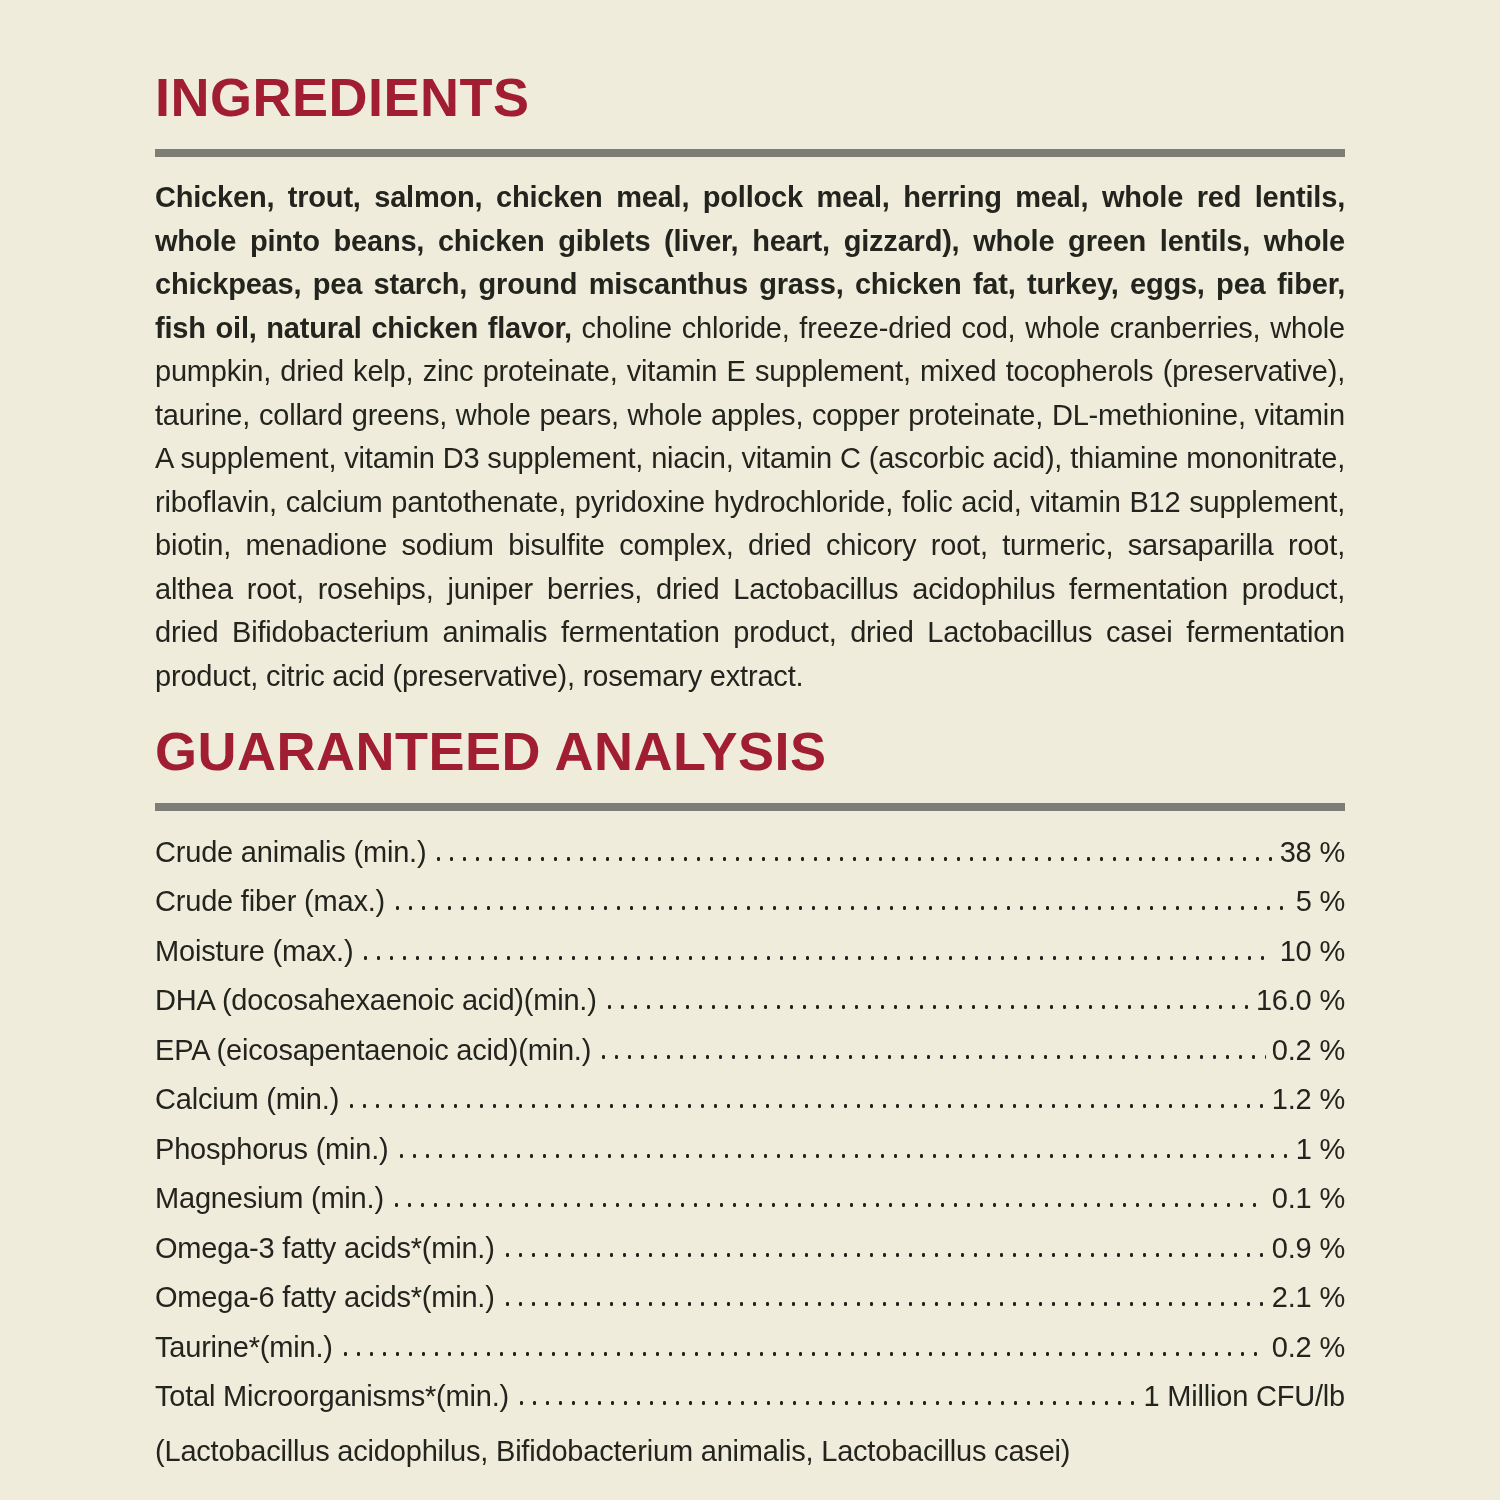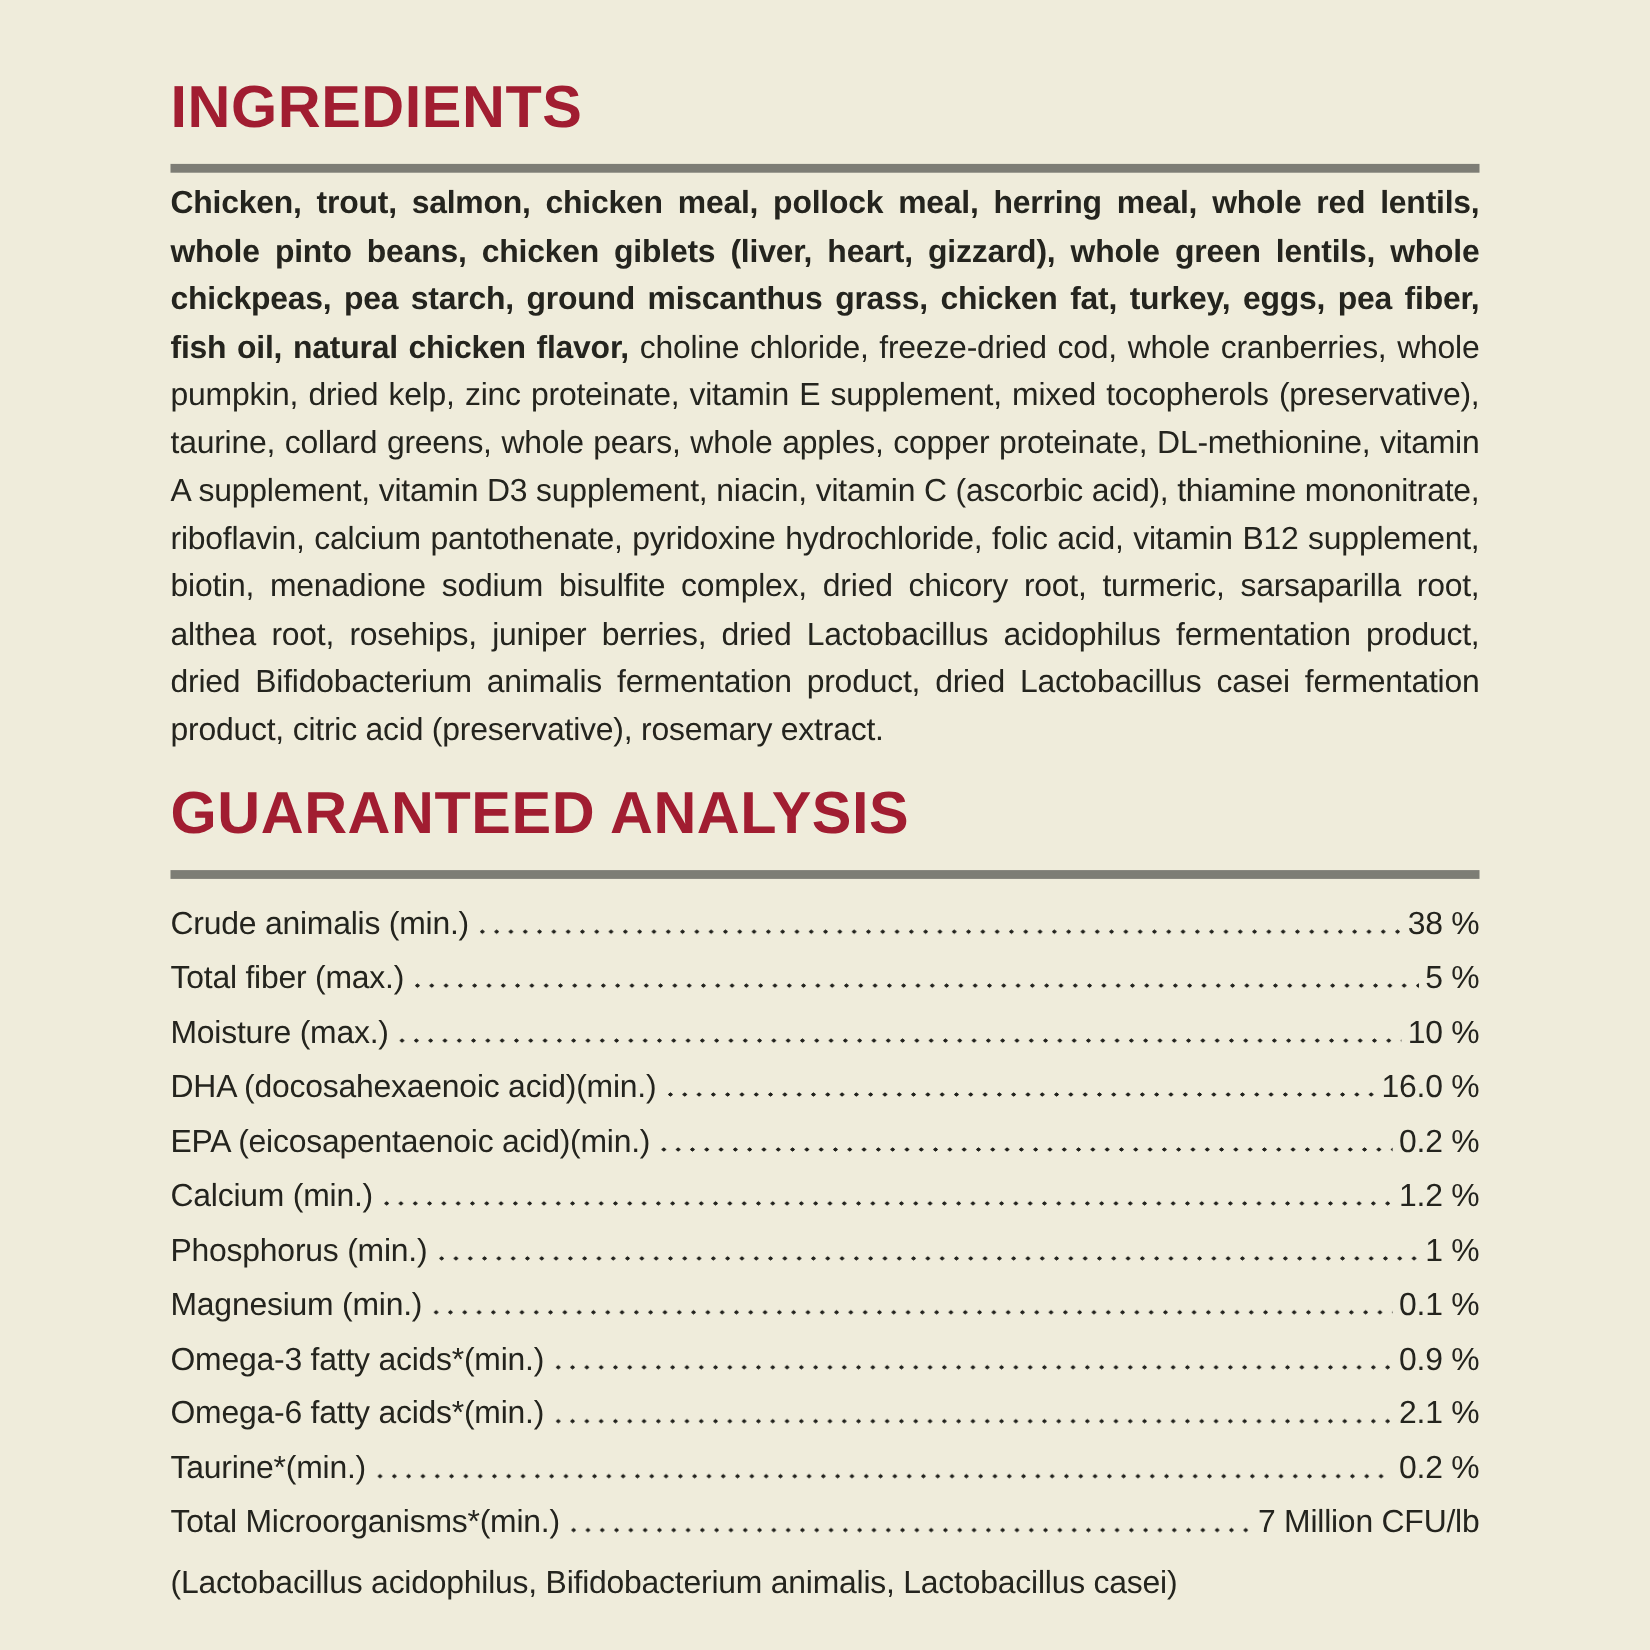--- a/index.html
+++ b/index.html
@@ -27,21 +27,21 @@
     letter-spacing: 0.5px;
     color: #A11D31;
   }
   .rule {
     height: 8px;
     background: #7D7D75;
     margin-top: 25px;
     border: none;
   }
   .ingredients-text {
-    margin: 7px 0 0 0;
+    margin: 19px 0 0 0;
     font-size: 29px;
     line-height: 43.5px;
     letter-spacing: -0.2px;
     text-align: justify;
     color: #24241E;
   }
   .ingredients-text .bold-seg {
     font-weight: 700;
   }
   .ga-section {
@@ -96,21 +96,21 @@
       <h1 class="section-title">GUARANTEED ANALYSIS</h1>
       <div class="rule"></div>
 
       <div class="ga-rows">
         <div class="ga-row">
           <span class="ga-label">Crude animalis (min.)</span>
           <span class="ga-dots"></span>
           <span class="ga-value">38 %</span>
         </div>
         <div class="ga-row">
-          <span class="ga-label">Total fiber (max.)</span>
+          <span class="ga-label">Crude fiber (max.)</span>
           <span class="ga-dots"></span>
           <span class="ga-value">5 %</span>
         </div>
         <div class="ga-row">
           <span class="ga-label">Moisture (max.)</span>
           <span class="ga-dots"></span>
           <span class="ga-value">10 %</span>
         </div>
         <div class="ga-row">
           <span class="ga-label">DHA (docosahexaenoic acid)(min.)</span>
@@ -148,21 +148,21 @@
           <span class="ga-value">2.1 %</span>
         </div>
         <div class="ga-row">
           <span class="ga-label">Taurine*(min.)</span>
           <span class="ga-dots"></span>
           <span class="ga-value">0.2 %</span>
         </div>
         <div class="ga-row">
           <span class="ga-label">Total Microorganisms*(min.)</span>
           <span class="ga-dots"></span>
-          <span class="ga-value">7 Million CFU/lb</span>
+          <span class="ga-value">1 Million CFU/lb</span>
         </div>
       </div>
 
       <p class="ga-note">(Lactobacillus acidophilus, Bifidobacterium animalis, Lactobacillus casei)</p>
 
     </section>
 
   </div>
 </div>
 

